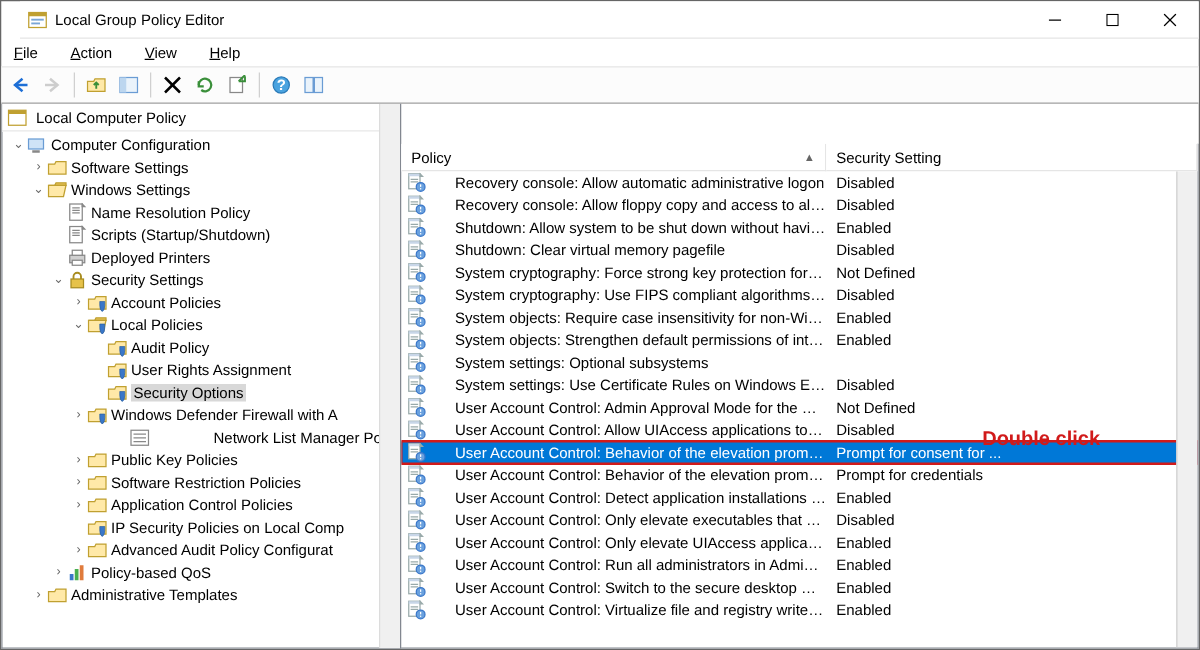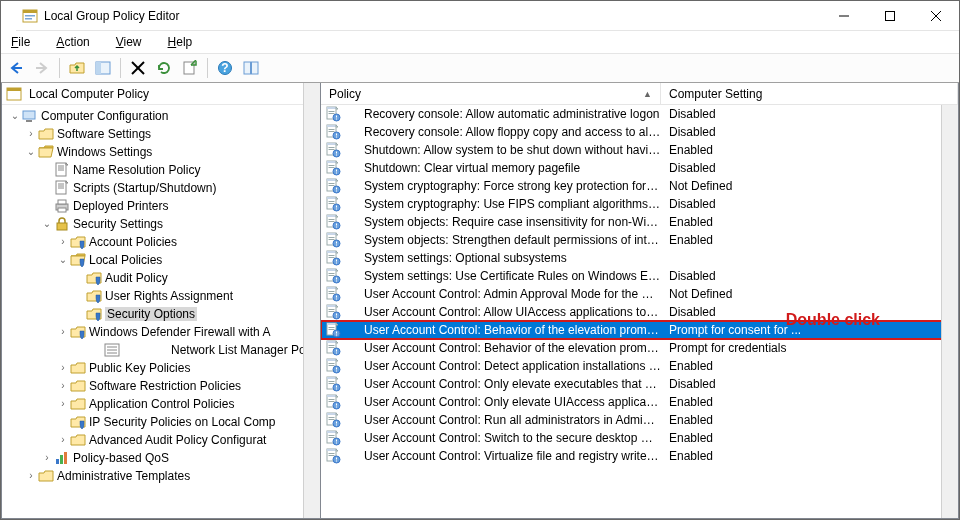--- a/index.html
+++ b/index.html
@@ -17,21 +17,21 @@
   .tb-sep { width: 1px; height: 20px; background: #d0d0d0; margin: 0 2px; }
   .content { display: flex; height: calc(100% - 30px - 22px - 30px); }
   .tree-pane { width: 320px; border: 1px solid #828790; border-top: 0; overflow: auto; position: relative; }
   .tree-pane::after { content:""; position:absolute; right:0; top:0; bottom:0; width:16px; background:#f0f0f0; border-left:1px solid #d0d0d0;}
   .tree-header { height: 22px; display: flex; align-items: center; padding: 0 4px; background: #fff; border-bottom: 1px solid #e8e8e8; position: sticky; top:0; gap:4px;}
   .tree { padding: 2px 0 8px 0; }
   .tree-row { display: flex; align-items: center; height: 18px; white-space: nowrap; }
   .tw { display:inline-block; width:14px; text-align:center; color:#6b6b6b; font-size:10px; line-height:14px;}
   .tree-icon { width:16px; height:16px; flex:0 0 16px; margin-right:3px; display:flex; align-items:center; justify-content:center;}
   .sel-tree { background: #d8d8d8; padding: 0 2px; }
-  .list-pane { flex:1; border:1px solid #828790; border-top:0; border-left:0; overflow:hidden; position:relative; }
+  .list-pane { flex:1; border:1px solid #828790; border-top:0; border-left:0; overflow:hidden; position:relative;margin-top:32px; }
   .list-header { height:22px; display:flex; background:#fff; position:sticky; top:0; }
   .col { display:flex; align-items:center; padding:0 8px; border-right:1px solid #e5e5e5; border-bottom:1px solid #e5e5e5; background:#fff; }
   .col-policy { width:340px; justify-content:space-between; }
   .col-setting { flex:1; }
   .sort-caret { font-size:9px; color:#666; }
   .list-body { overflow:auto; height:calc(100% - 22px); position:relative;}
   .list-body::after { content:""; position:absolute; right:0; top:0; bottom:0; width:16px; background:#f0f0f0; border-left:1px solid #d0d0d0;}
   .row { display:flex; height:18px; align-items:center; }
   .row.selected { background:#0078d7; color:#fff; outline:2px solid #d11a1a; outline-offset:-1px;}
   .cell-name { width:340px; display:flex; align-items:center; padding-left:4px; gap:20px; overflow:hidden; white-space:nowrap; }
@@ -372,21 +372,21 @@
       </div>
   </div>
 
   <div class="list-pane">
     <div class="list-header">
       <div class="col col-policy">
         <span>Policy</span>
         <span class="sort-caret">▲</span>
       </div>
       <div class="col col-setting">
-        <span>Computer Setting</span>
+        <span>Security Setting</span>
       </div>
     </div>
     <div class="list-body" id="list-body">
         <div class="row">
           <div class="cell-name">
             <span class="tree-icon">
               <svg width="16" height="16">
                 <rect x="2" y="1" width="9" height="12" fill="#fff" stroke="#9aa"></rect>
                 <rect x="2" y="1" width="9" height="2" fill="#c8d6e8"></rect>
                 <path d="M11 1 L13 3 L11 3 Z" fill="#e8eef6" stroke="#9aa"></path>

